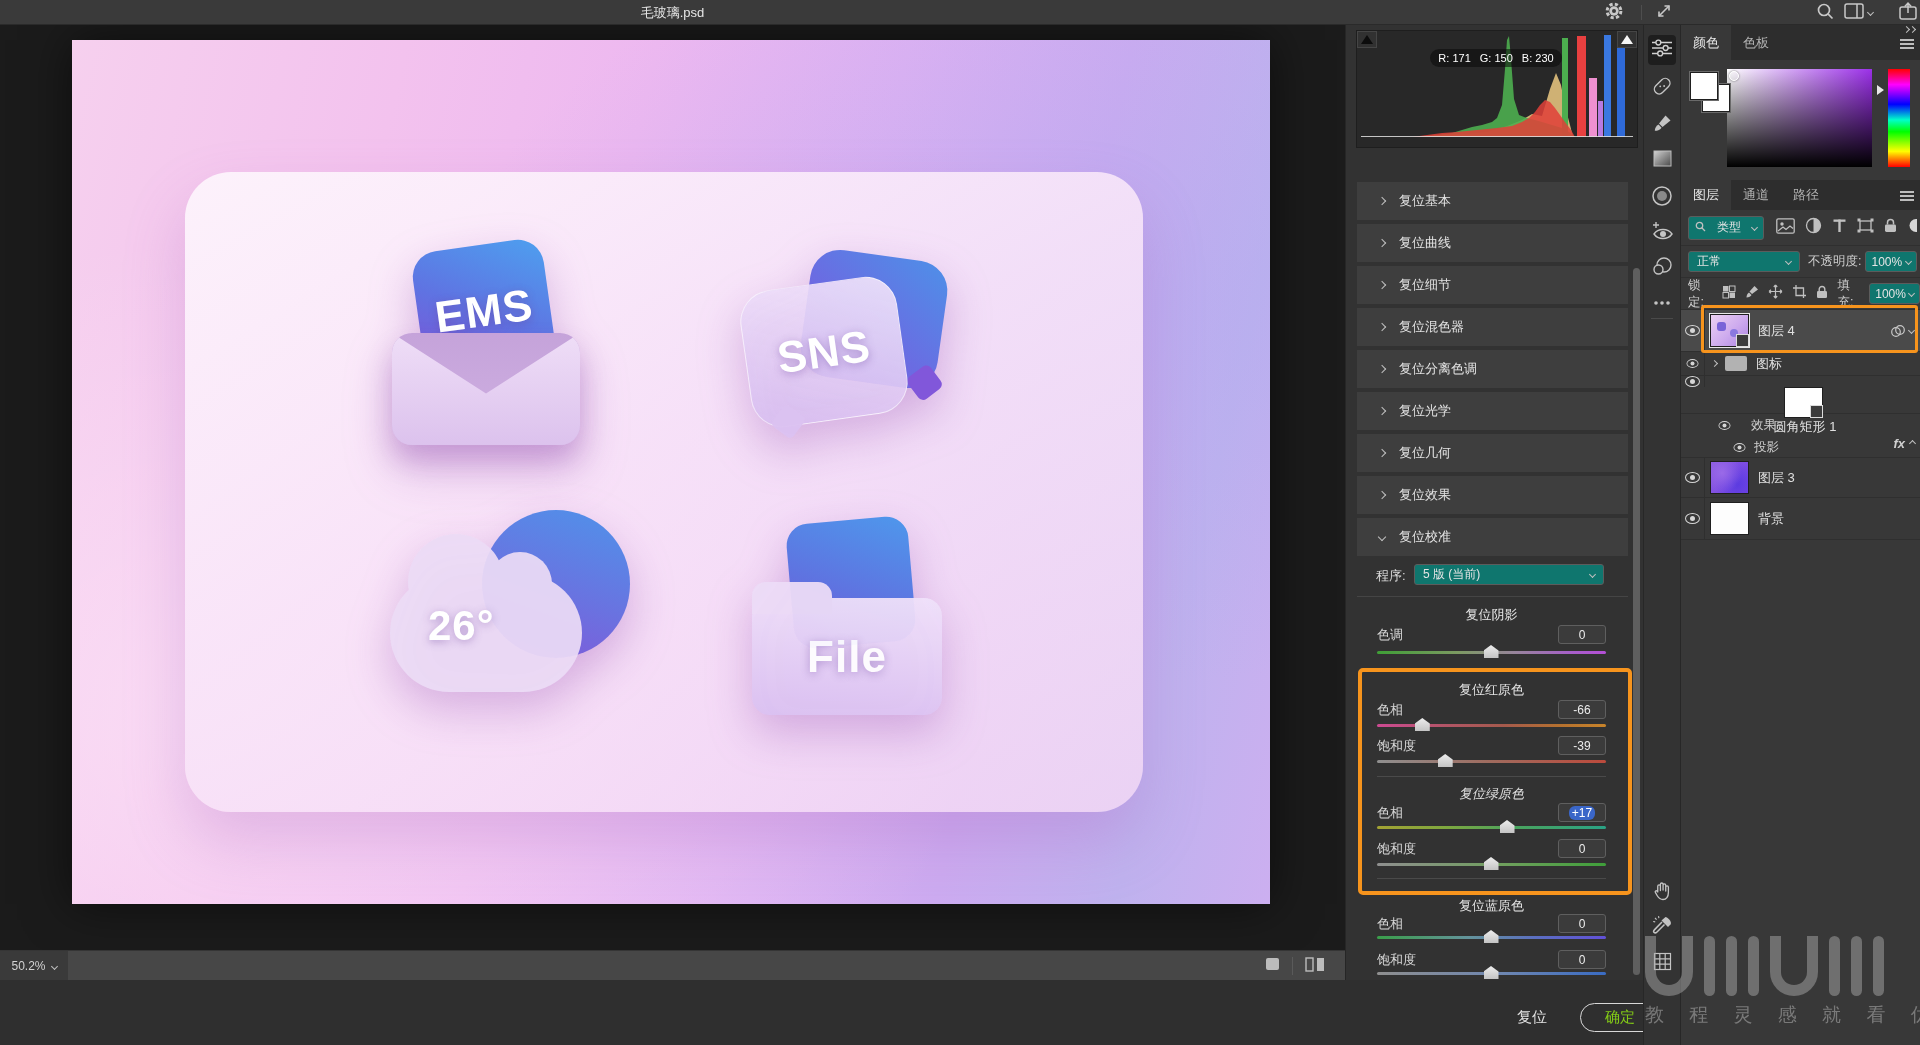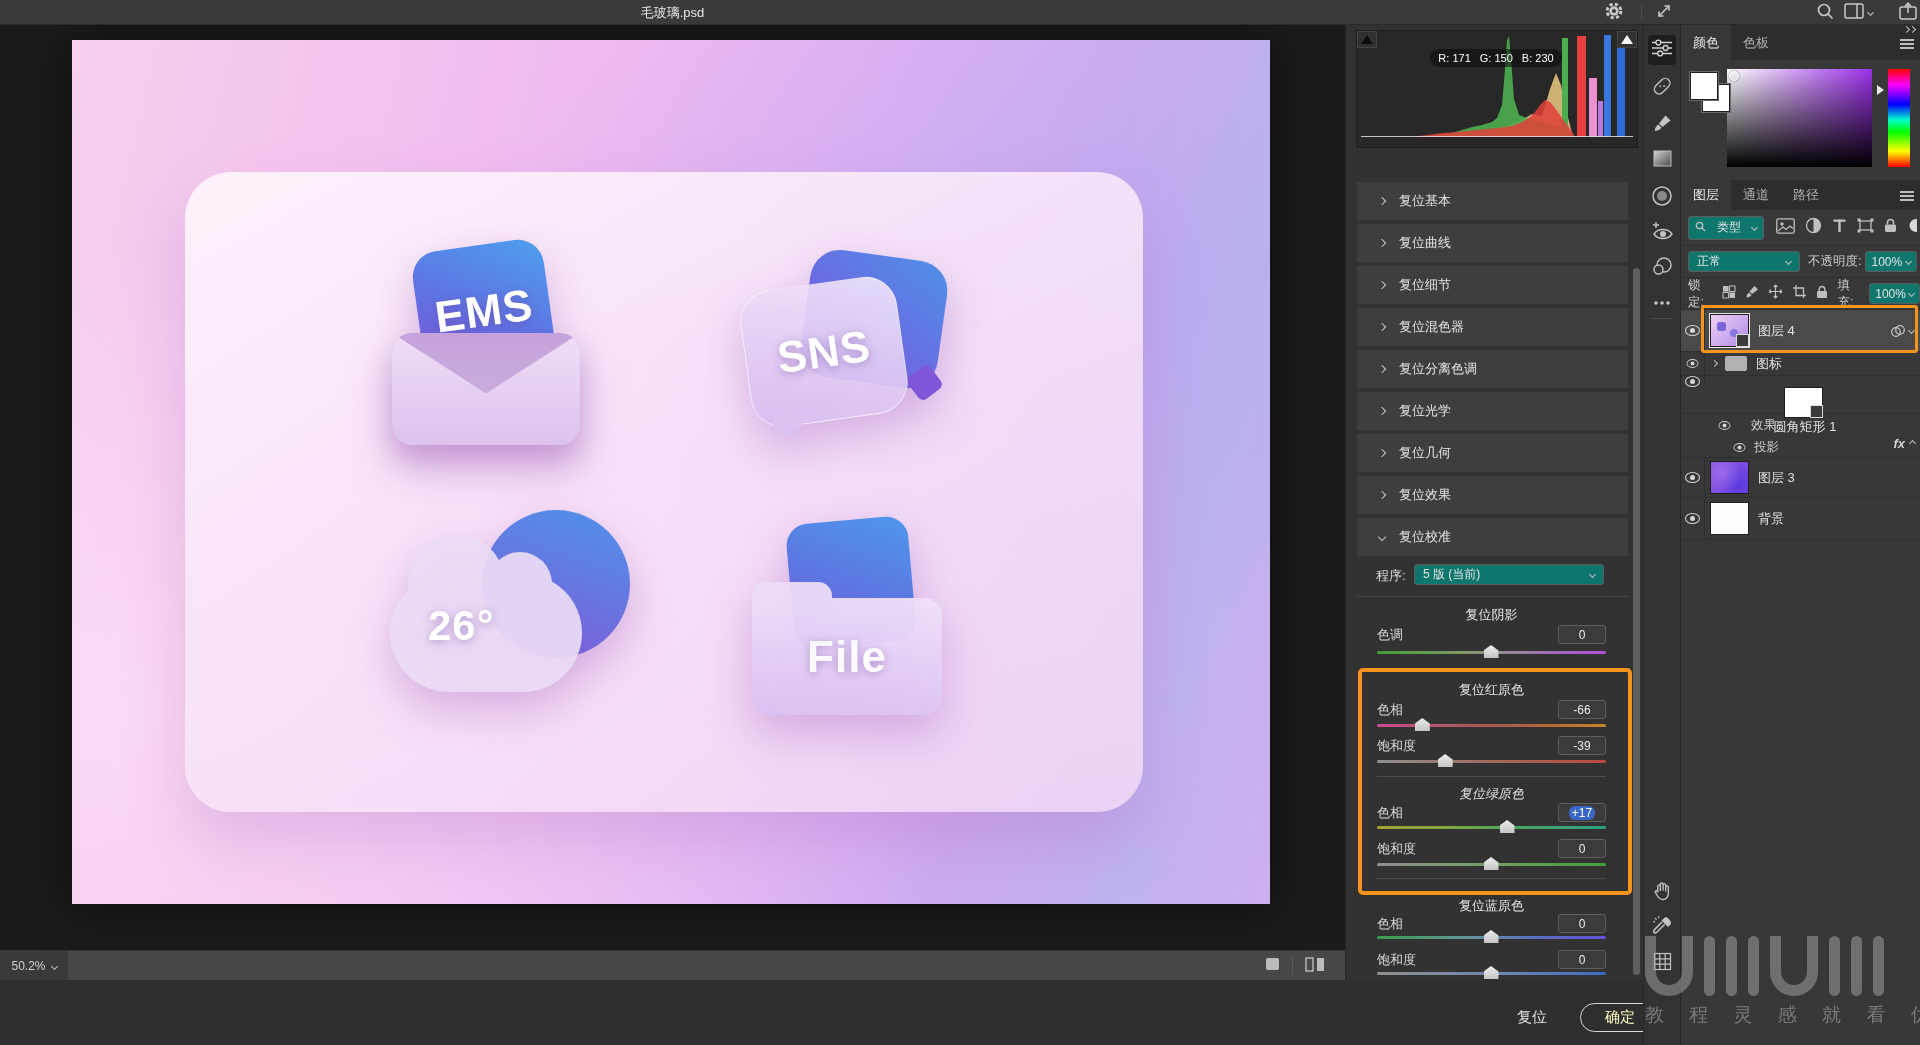--- a/index.html
+++ b/index.html
@@ -80,21 +80,21 @@
   .file-folder::before { content:""; position:absolute; left:0; top:-16px; width:80px; height:32px;
     border-radius:14px 14px 0 0; background:#ecdcf7; }
 
   
   #zoom-bar { left:0; top:950px; width:1345px; height:30px; background:#474747; border-top:1px solid #353535; }
   #zoom-box { left:0; top:0; width:68px; height:30px; background:#3a3a3a; display:flex; align-items:center; justify-content:center; gap:6px;
     color:#d2d2d2; font-size:12px; }
   #bottom-strip { left:0; top:980px; width:1643px; height:65px; background:#2f2f2f; }
   .btn-reset { left:1506px; top:1003px; width:52px; height:28px; line-height:28px; text-align:center; color:#e2e2e2; font-size:15px; cursor:pointer; }
   .btn-ok { left:1580px; top:1003px; width:80px; height:29px; border:1.5px solid #d8d8d8; border-radius:15px;
-    color:#fef9c3; font-size:15px; display:flex; align-items:center; justify-content:center; cursor:pointer; }
+    color:#84cc16; font-size:15px; display:flex; align-items:center; justify-content:center; cursor:pointer; }
 
   
   #acr-panel { left:1345px; top:25px; width:298px; height:955px; background:#323232; border-left:1px solid #262626; }
   #histo { left:10px; top:5px; width:282px; height:118px; background:#282828; border:1px solid #1e1e1e; }
   .clipbox { position:absolute; top:0; width:20px; height:17px; background:#313131; border:1px solid #454545;
     display:flex; align-items:center; justify-content:center; }
   .tri { width:0; height:0; border-left:6px solid transparent; border-right:6px solid transparent; }
   .tri.black { border-bottom:9px solid #0c0c0c; }
   .tri.white { border-bottom:9px solid #f6f6f6; }
   #rgb-pill { position:absolute; left:73px; top:18px; width:132px; height:18px; border-radius:9px; background:rgba(10,10,10,.55);

